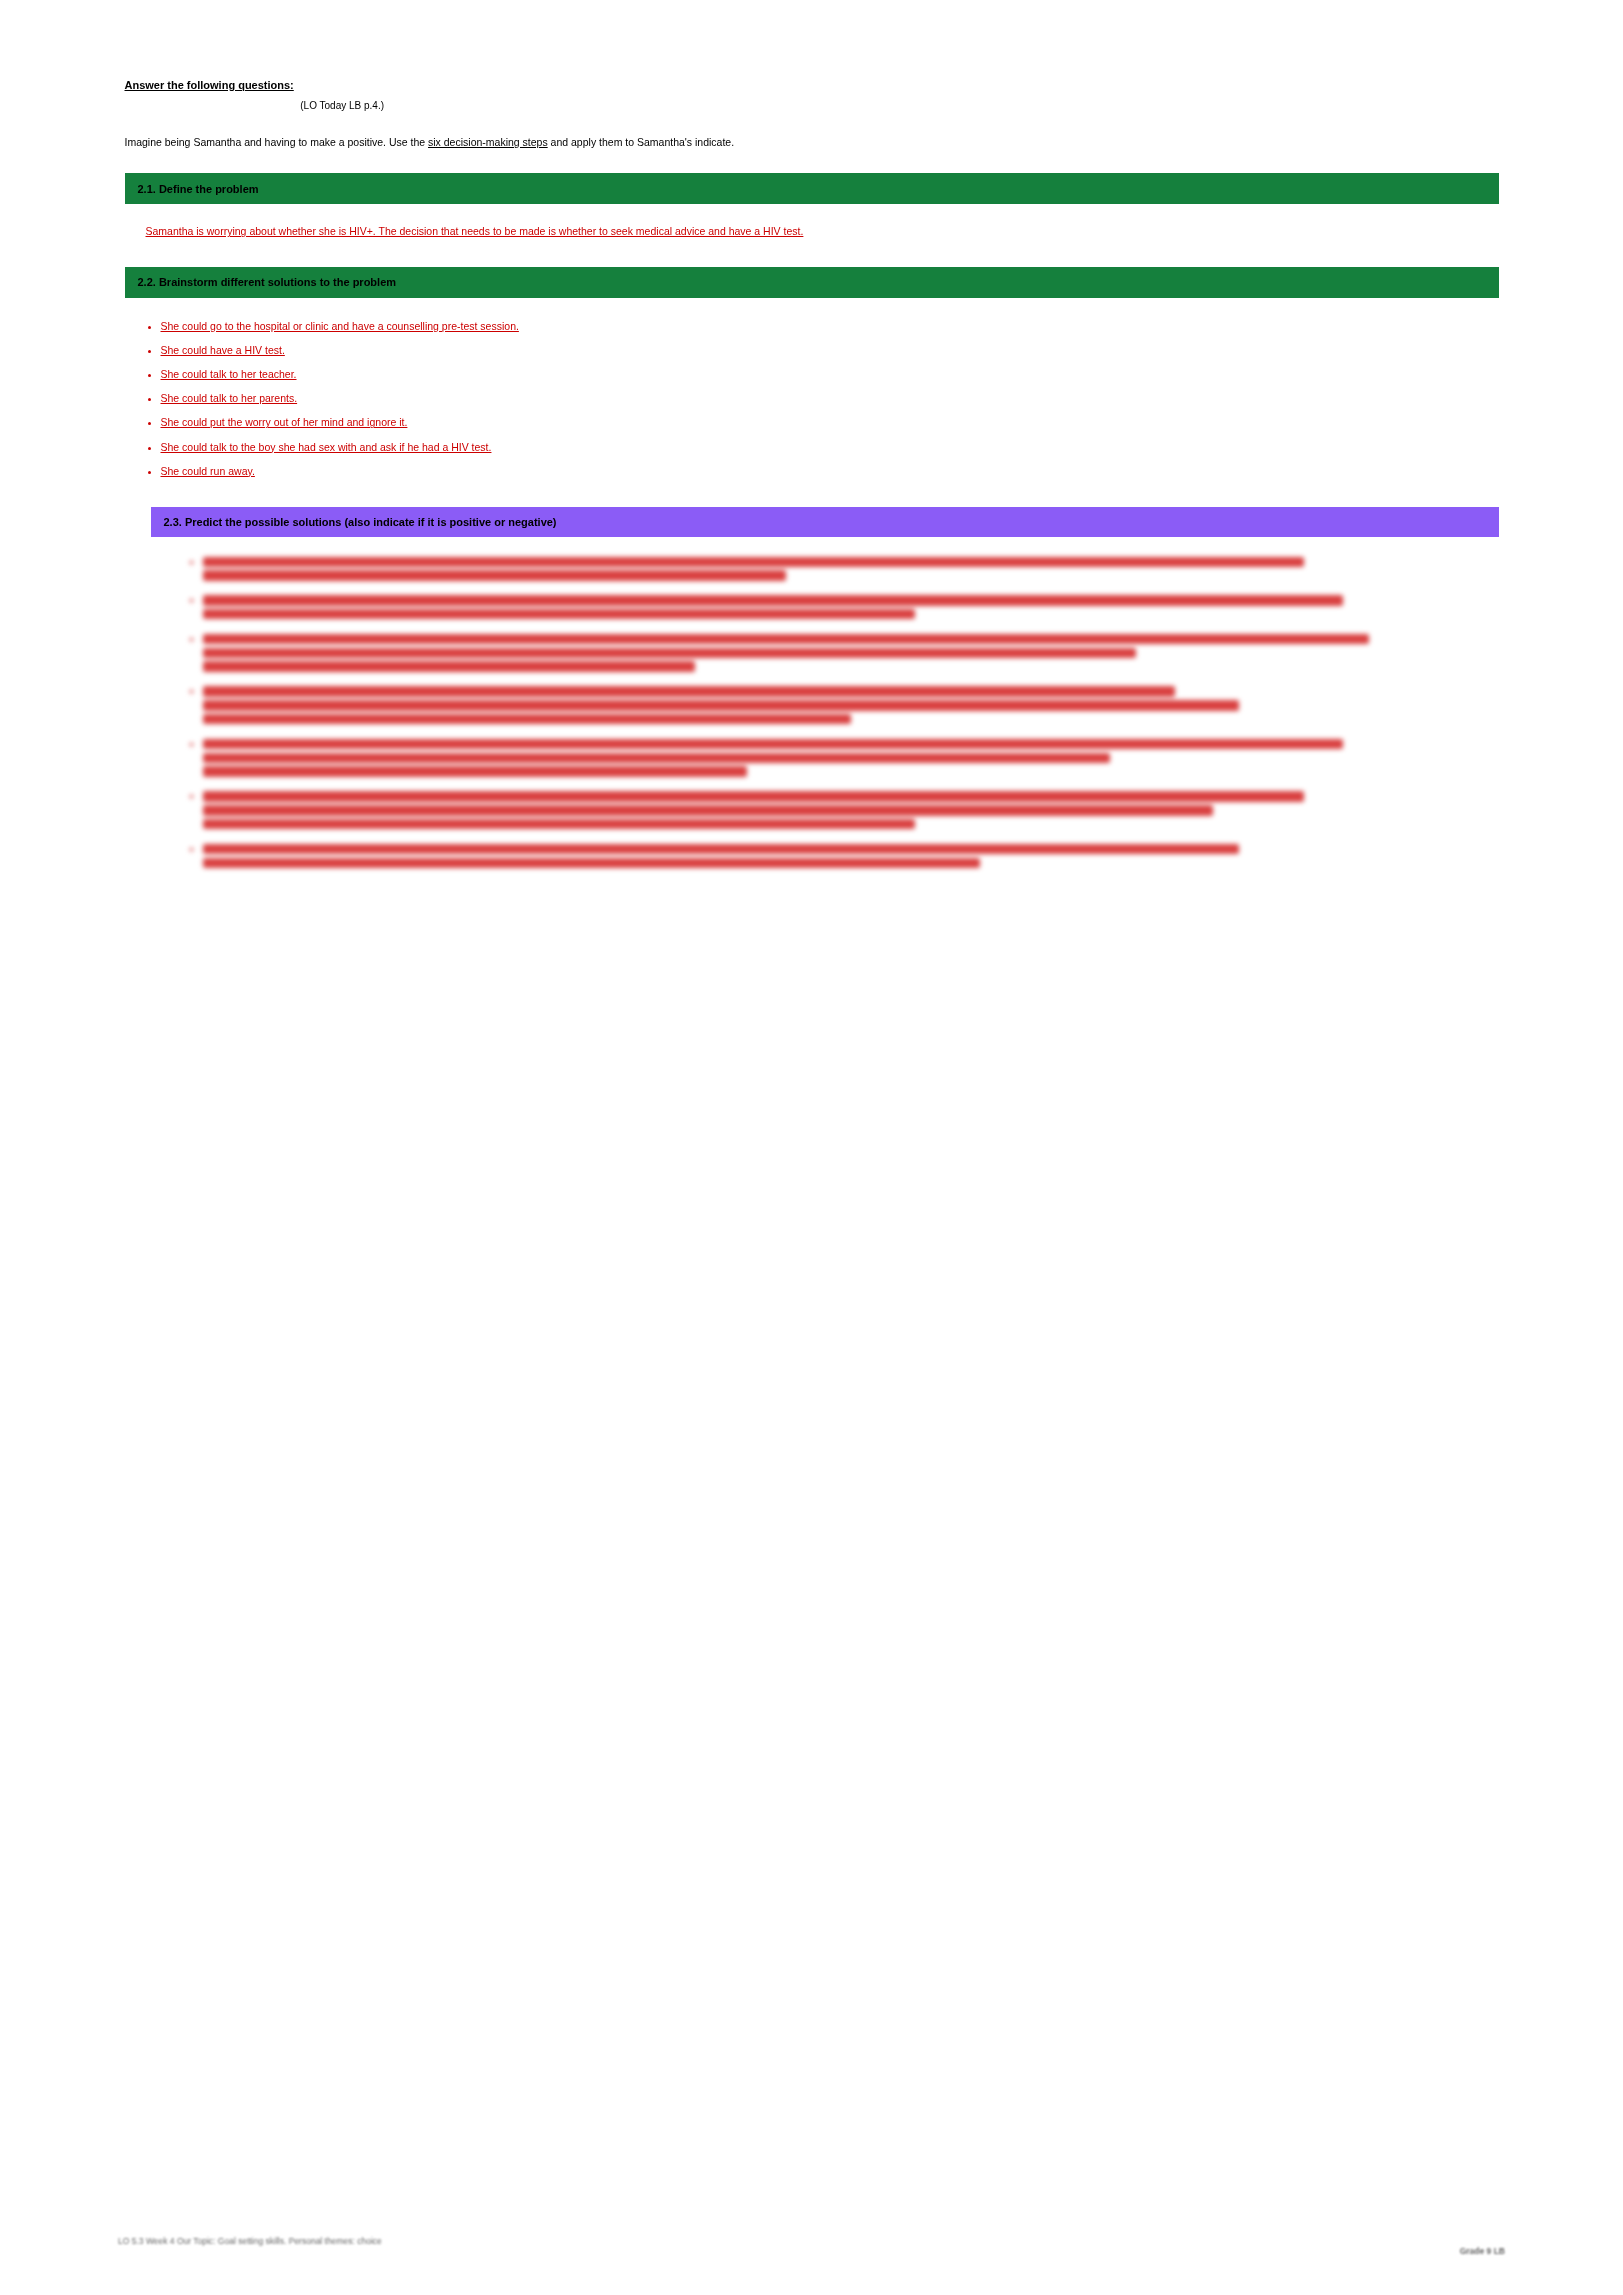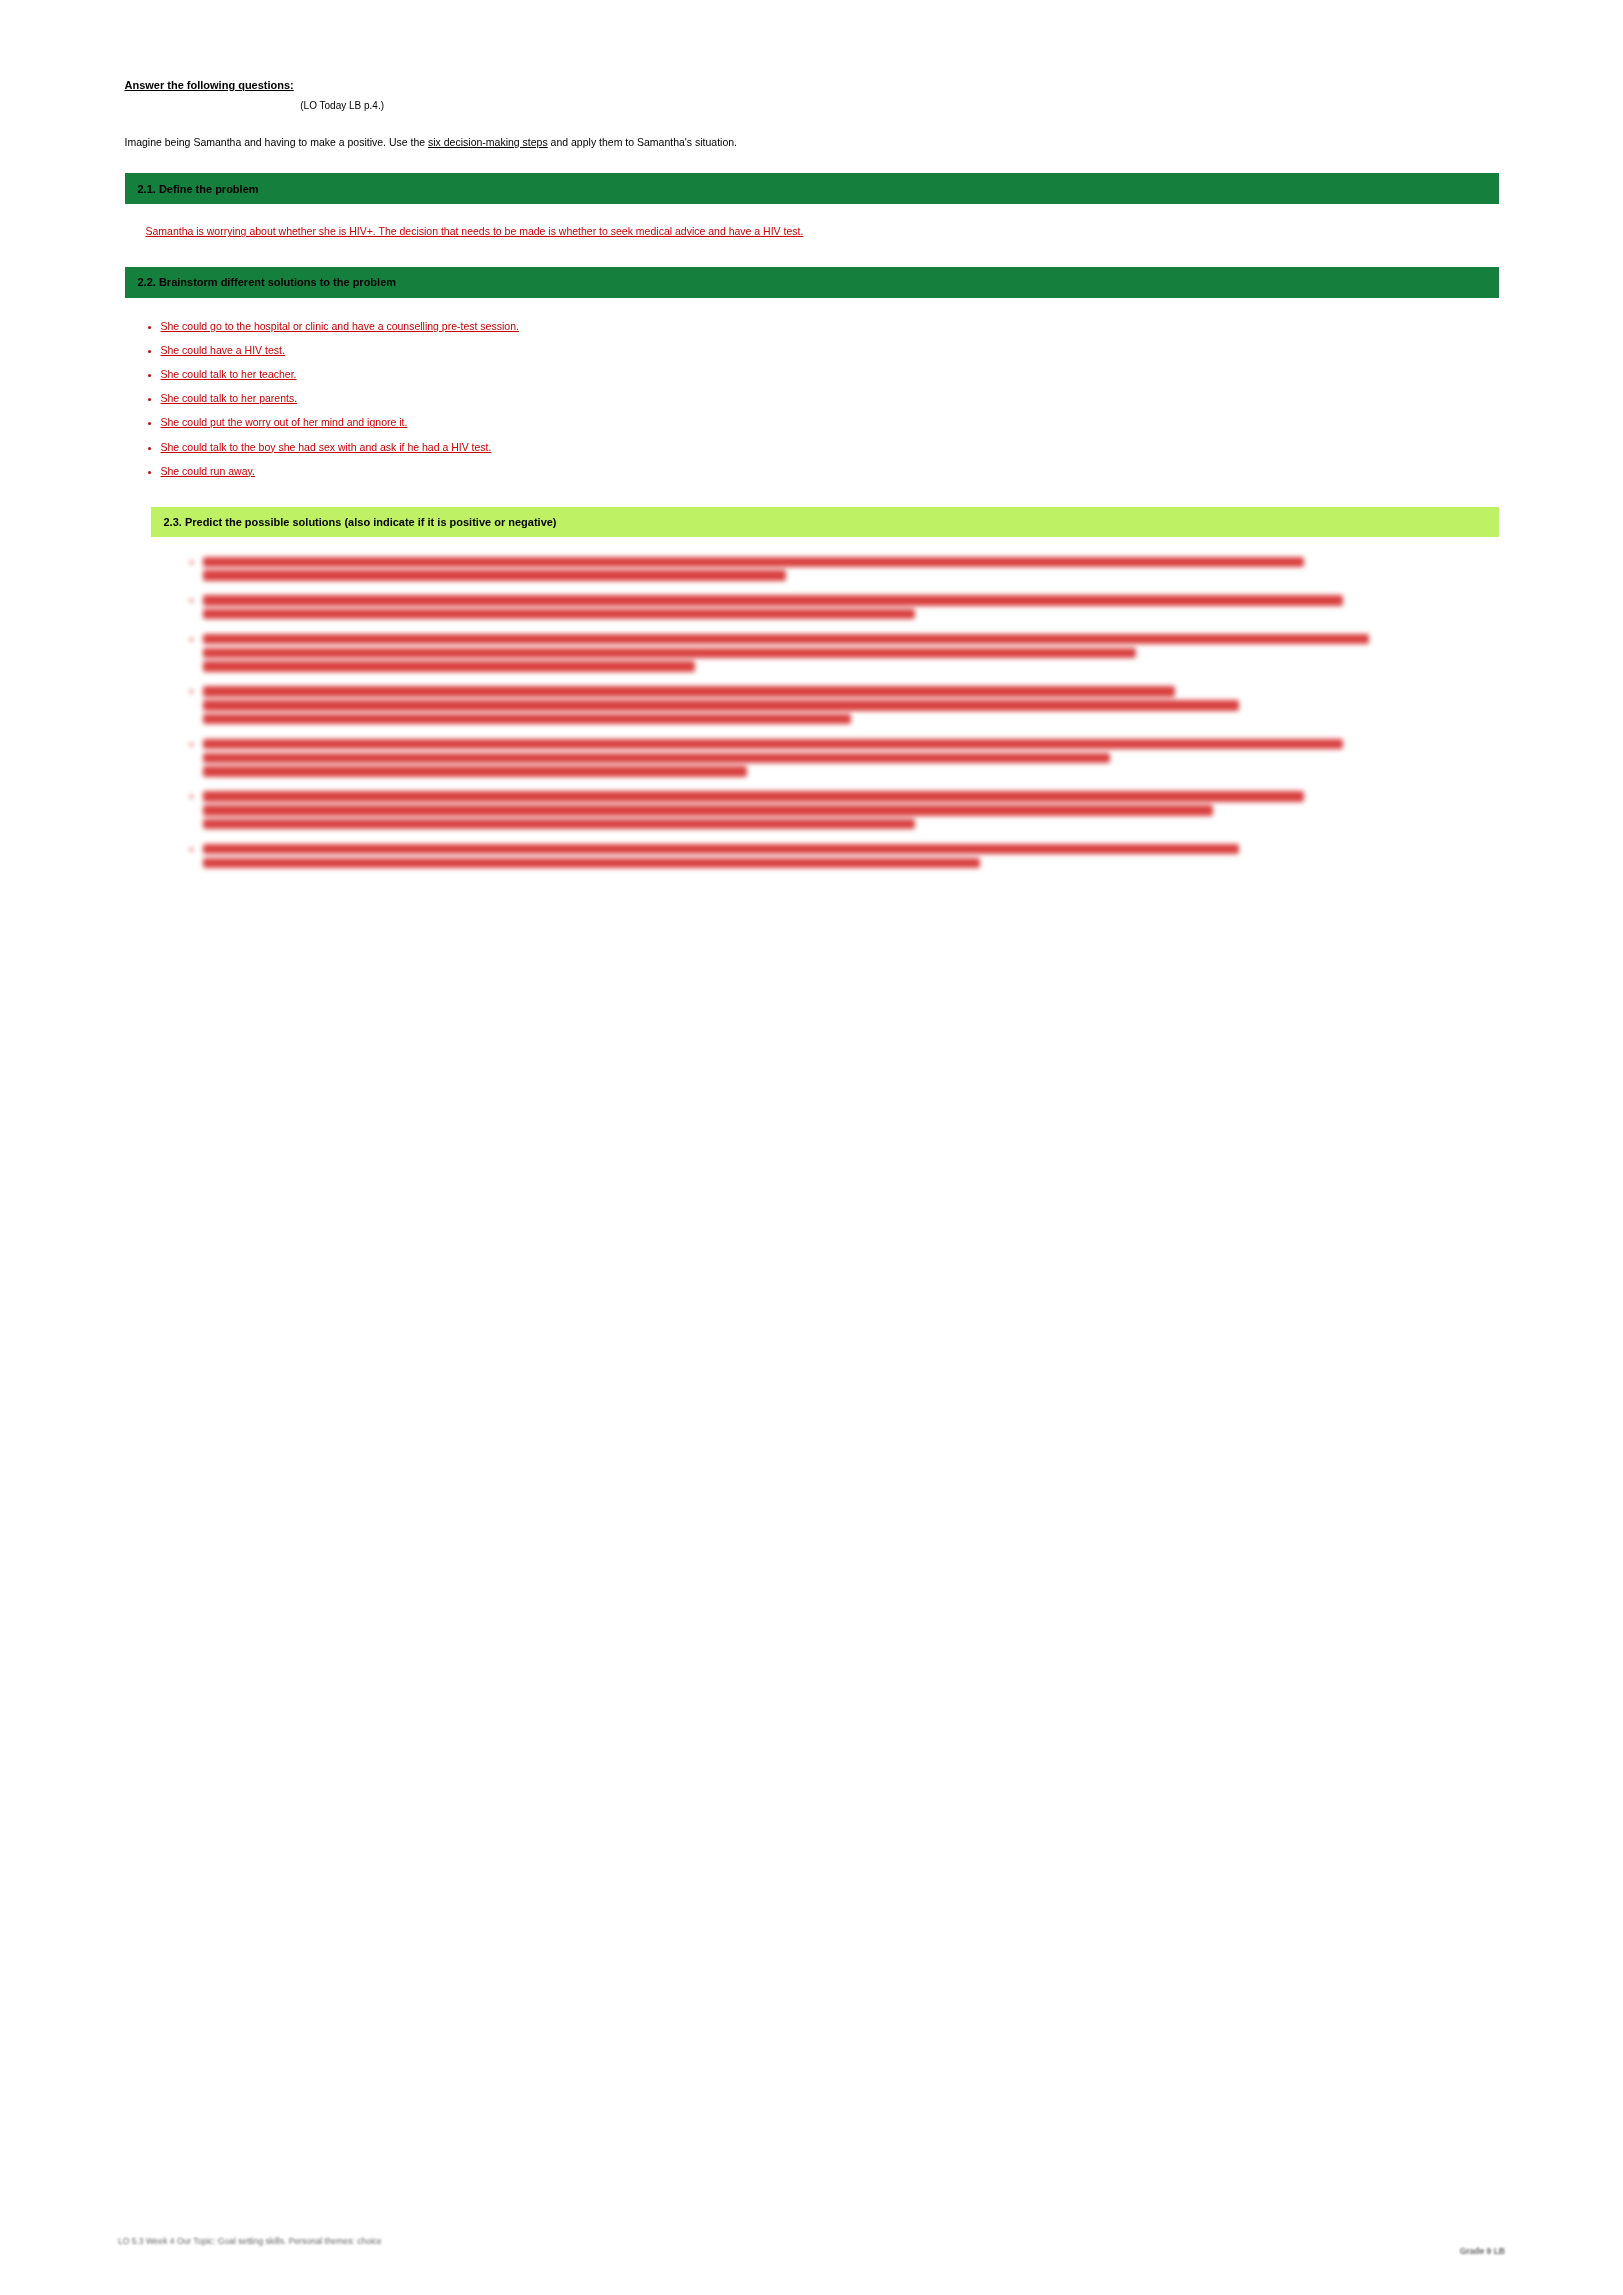--- a/index.html
+++ b/index.html
@@ -43,21 +43,21 @@
 
     .subsection-header {
       background-color: #15803d;
       padding: 9.2px 13px;
       margin-bottom: 19.6px;
       font-size: 11px;
       font-weight: bold;
     }
 
     .subsection-header-indented {
-      background-color: #bef264;
+      background-color: #8b5cf6;
       padding: 9.2px 13px;
       margin-bottom: 19.6px;
       font-size: 11px;
       font-weight: bold;
       margin-left: 26px;
     }
 
     .problem-answer {
       color: #cc0000;
       text-decoration: underline;
@@ -109,21 +109,21 @@
 <body>
 
 <div class="page-content">
 
   <div class="header-line section-block">
     <span class="section-title-main">Answer the following questions:</span>
     <span style="font-size:10px;"> (LO Today LB p.4.)</span>
   </div>
 
   <div class="intro-text section-block">
-    <span>Imagine being Samantha and having to make a positive. Use the </span><span class="underline">six decision-making steps</span><span> and apply them to Samantha's situation.</span>
+    <span>Imagine being Samantha and having to make a positive. Use the </span><span class="underline">six decision-making steps</span><span> and apply them to Samantha's indicate.</span>
   </div>
 
   <div class="section-block">
     <div class="subsection-header">
       <span>2.1. Define the problem</span>
     </div>
     <p class="problem-answer">Samantha is worrying about whether she is HIV+. The decision that needs to be made is whether to seek medical advice and have a HIV test.</p>
   </div>
 
   <div class="section-block">

